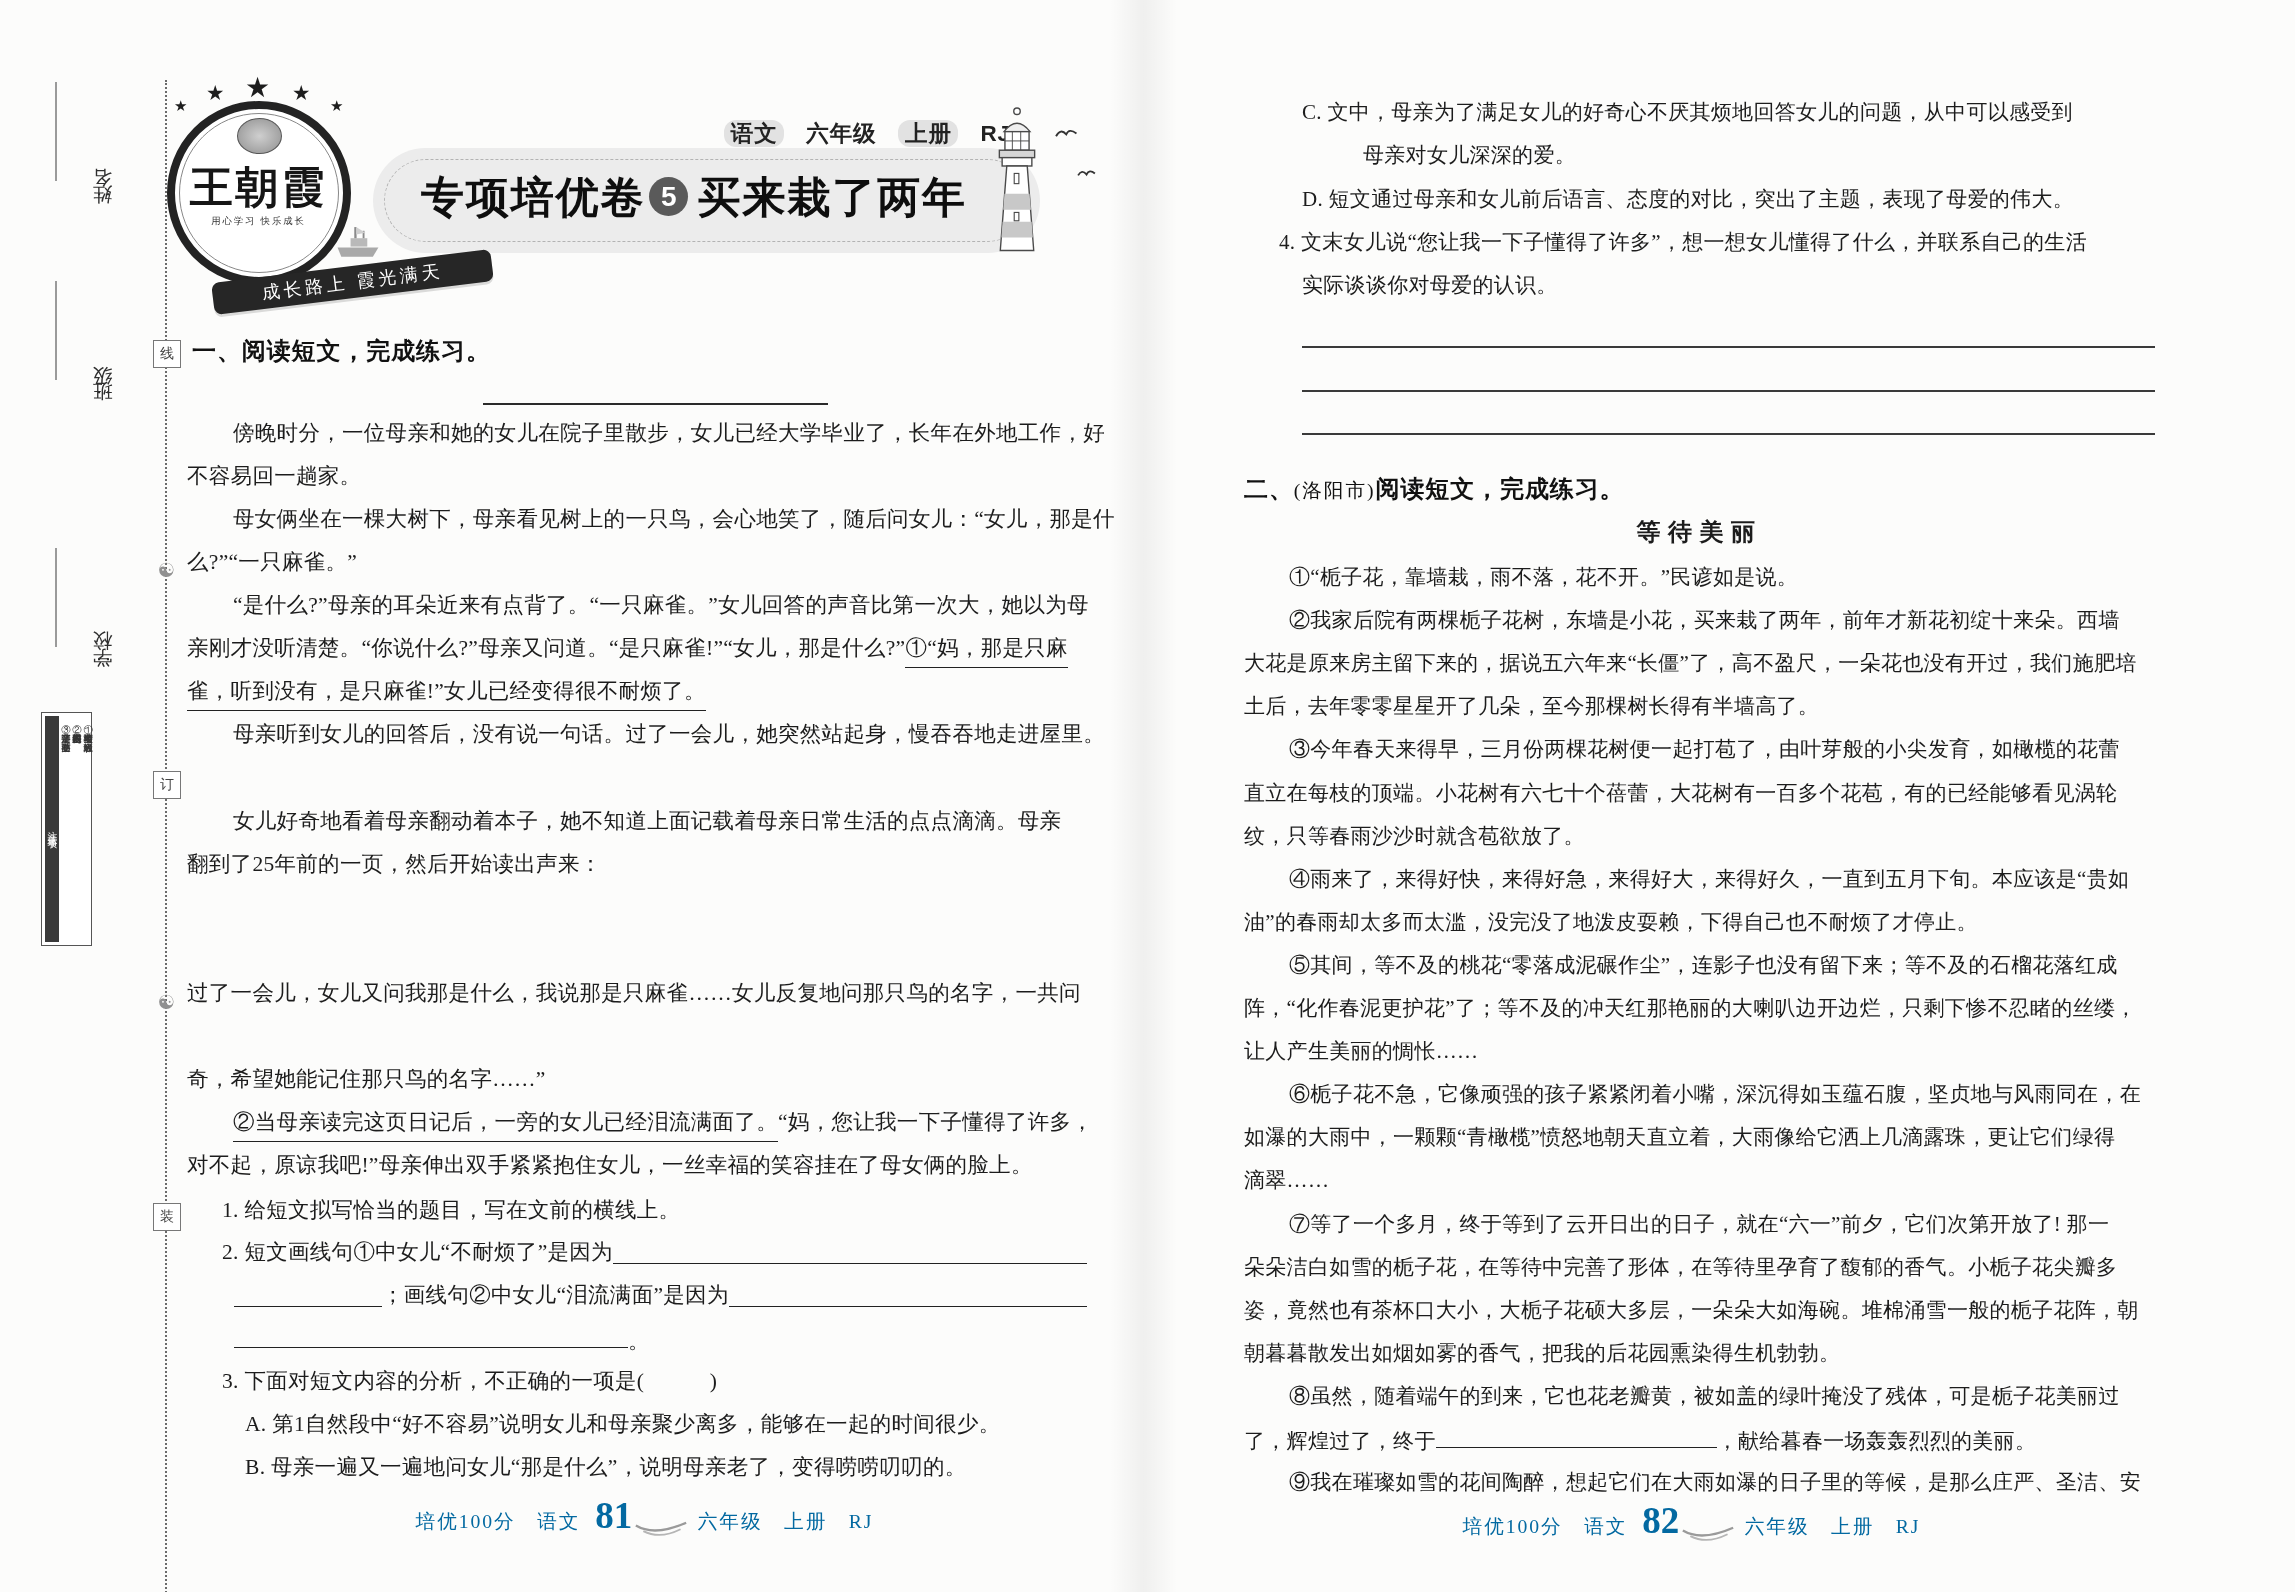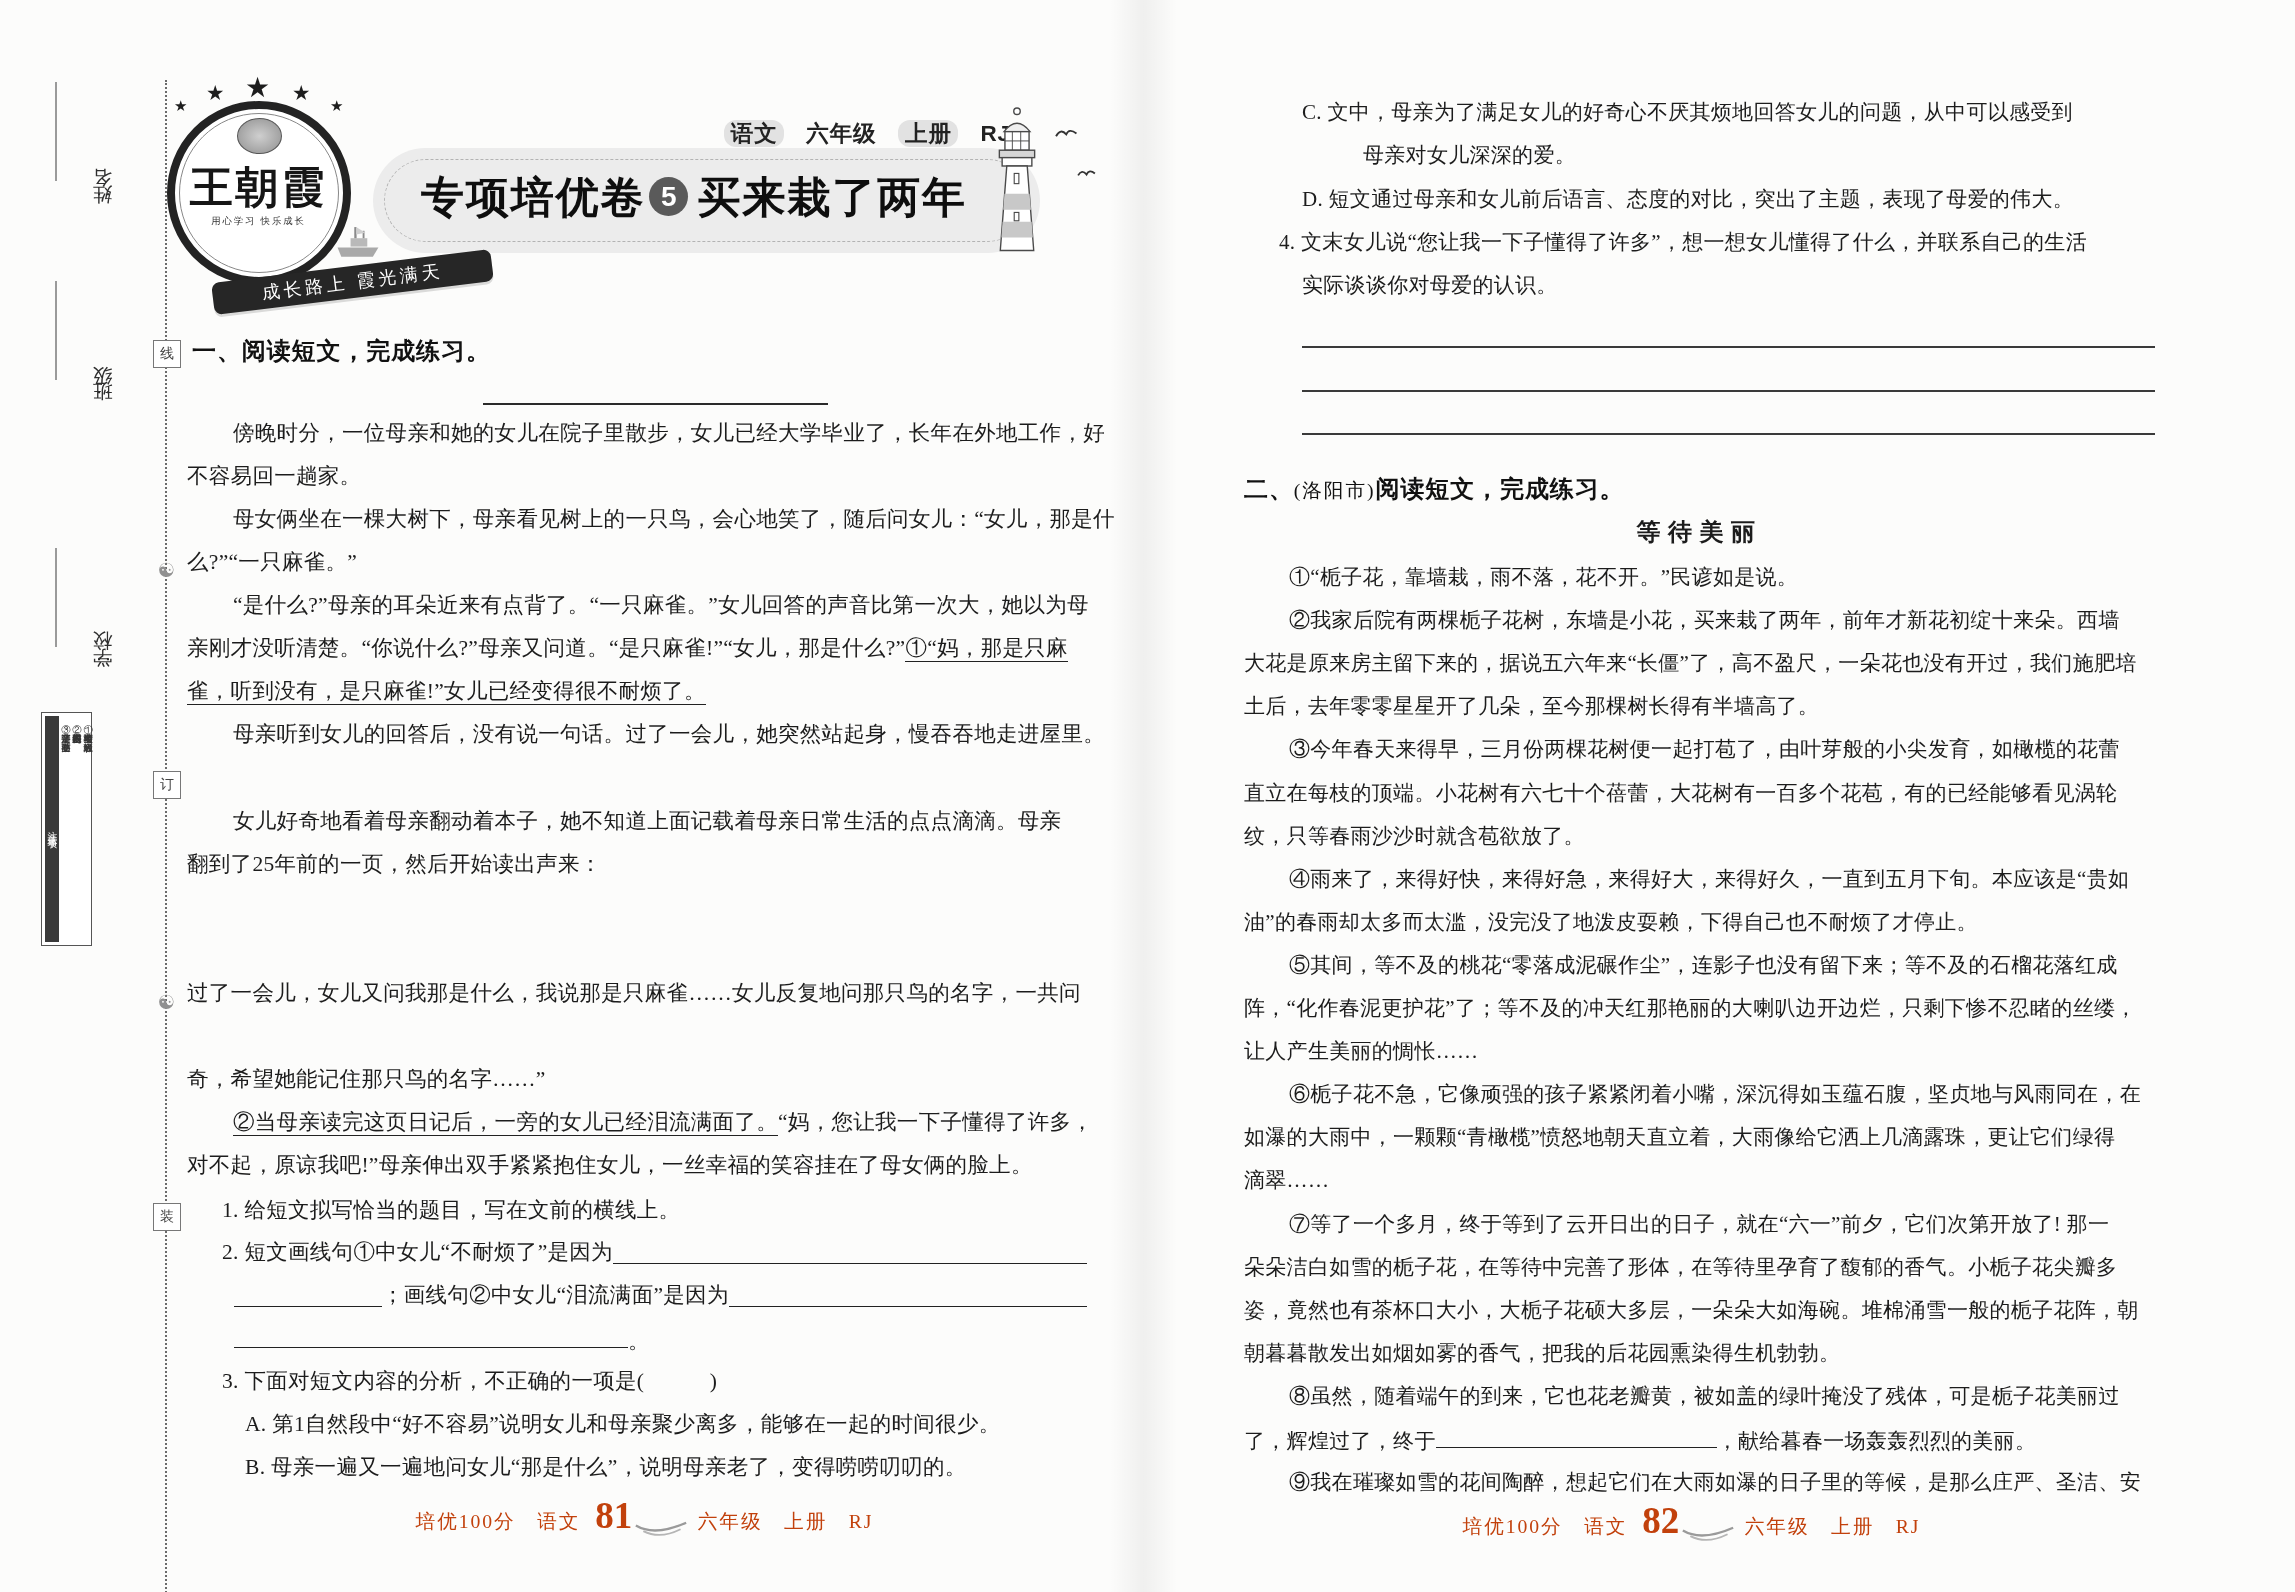--- a/index.html
+++ b/index.html
@@ -1,21 +1,21 @@
 <!DOCTYPE html>
 <html style="font-size:15px"><head>
 <meta charset="utf-8">
 <style>
   html,body{margin:0;padding:0;background:#e9e9e7;}
   #stage{position:relative;width:2295px;height:1593px;background:#fcfcfb;overflow:hidden;
          font-family:"Liberation Serif","DejaVu Serif",serif;color:#1c1c1c;}
   .tl{position:absolute;white-space:nowrap;font-size:21.5px;letter-spacing:0.3px;line-height:28px;}
   .r .tl2{font-size:21px;}
   .flex{display:flex;align-items:center;}
-  .u{border-bottom:1.9px solid #222;padding-bottom:1px;}
+  .u{border-bottom:1.9px solid #222;padding-bottom:7px;}
   .blank{display:inline-block;border-bottom:1.9px solid #222;height:1.05em;}
   .grow{flex:1;border-bottom:1.9px solid #222;height:1.05em;}
   .heading{position:absolute;white-space:nowrap;font-family:"Liberation Sans","DejaVu Sans",sans-serif;
            font-weight:bold;font-size:24px;letter-spacing:0.9px;color:#111;}
   .ansline{position:absolute;border-bottom:2.3px solid #3a3a3a;}
   
   .bindline{position:absolute;left:165px;top:80px;height:1513px;border-left:2.3px dotted #6a6a6a;}
   .vrule{position:absolute;left:55px;width:2.3px;background:#9a9a9a;}
   .vlabel{position:absolute;left:88px;writing-mode:vertical-rl;transform:rotate(180deg);
           font-family:"Liberation Sans","DejaVu Sans",sans-serif;font-size:19.7px;letter-spacing:5.6px;color:#2e2e2e;}
@@ -46,21 +46,21 @@
   .pill .dash{position:absolute;inset:11.2px;border:1.4px dashed #b3b3b3;border-radius:45px;}
   .ptitle{position:absolute;left:394px;top:169px;width:600px;text-align:center;z-index:3;
           font-family:"Liberation Sans","DejaVu Sans",sans-serif;font-weight:bold;font-size:43px;color:#0e0e0e;letter-spacing:1.9px;}
   .cnum{display:inline-block;width:39px;height:39px;border-radius:50%;background:#5a5a5a;color:#fff;
         font-size:28px;line-height:39px;text-align:center;vertical-align:5.6px;margin:0 9.4px 0 3.7px;letter-spacing:0;}
   .edition{position:absolute;left:646px;top:118px;width:365px;text-align:right;z-index:3;
            font-family:"Liberation Sans","DejaVu Sans",sans-serif;font-weight:bold;font-size:22.5px;color:#222;letter-spacing:0.9px;}
   .edition .tok{background:#e2e2e2;border-radius:12px;padding:0.9px 6.6px;}
   .edition .tok2{margin-left:22px;}
   
-  .footer{position:absolute;display:flex;align-items:baseline;gap:15px;font-size:19.7px;color:#c2410c;letter-spacing:1.9px;}
+  .footer{position:absolute;display:flex;align-items:baseline;gap:15px;font-size:19.7px;color:#0369a1;letter-spacing:1.9px;}
   .footer .pagenum{font-size:37px;font-weight:bold;letter-spacing:0;font-family:"Liberation Serif",serif;}
   .footer svg{align-self:flex-end;margin:0 -5.6px -1.9px -13px;}
   .gap{position:absolute;left:1110px;top:0;width:67px;height:1593px;
        background:linear-gradient(90deg,rgba(0,0,0,0) 0%,rgba(0,0,0,.05) 50%,rgba(0,0,0,0) 100%);}
   svg{display:block;}
 </style>
 </head>
 <body>
 
 <div id="stage">

